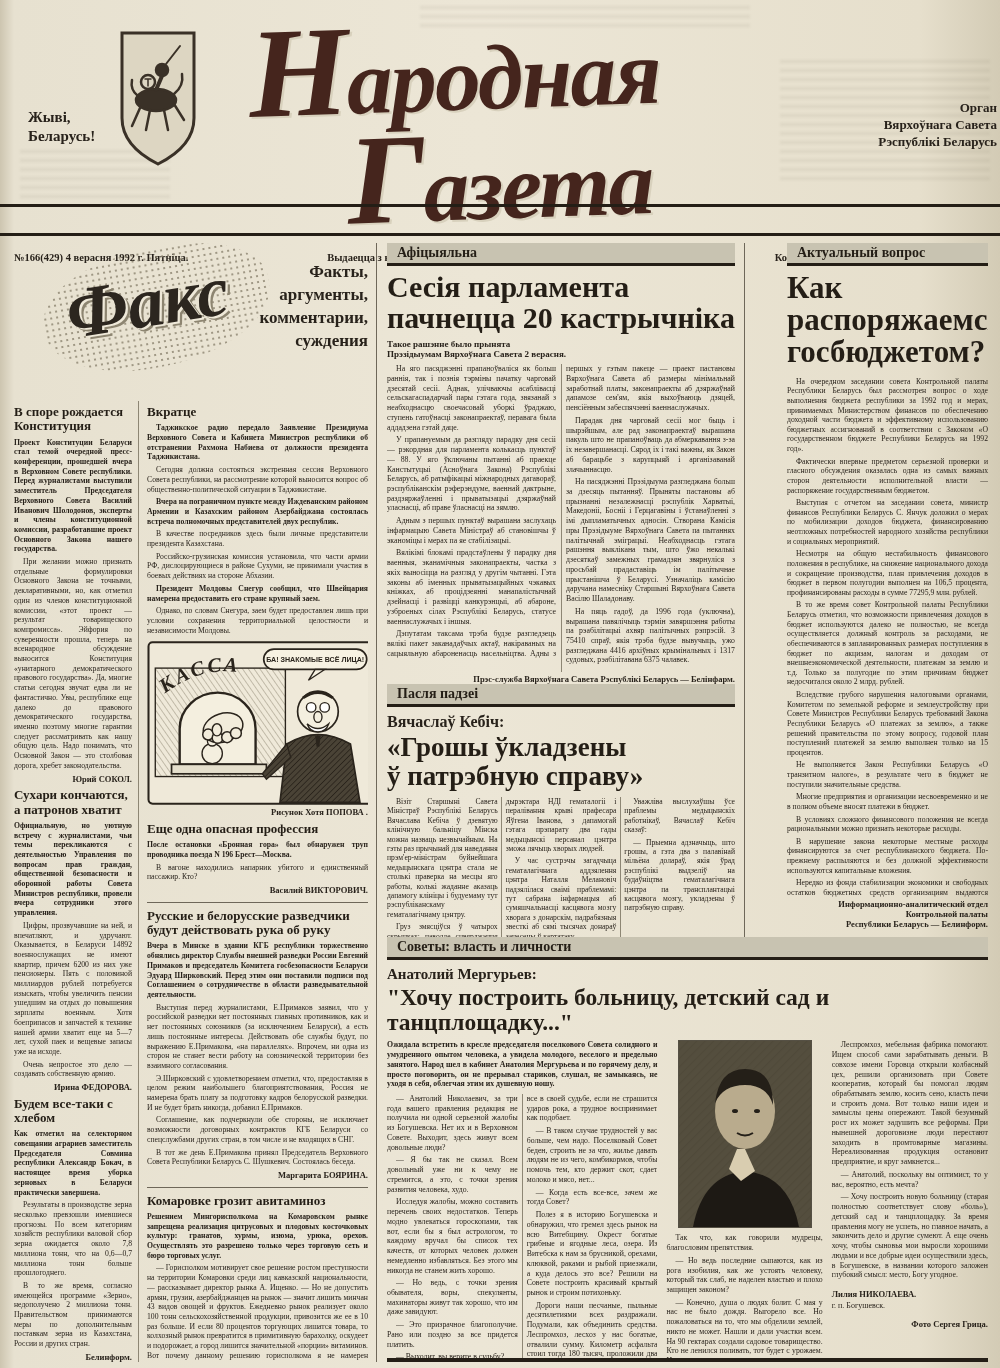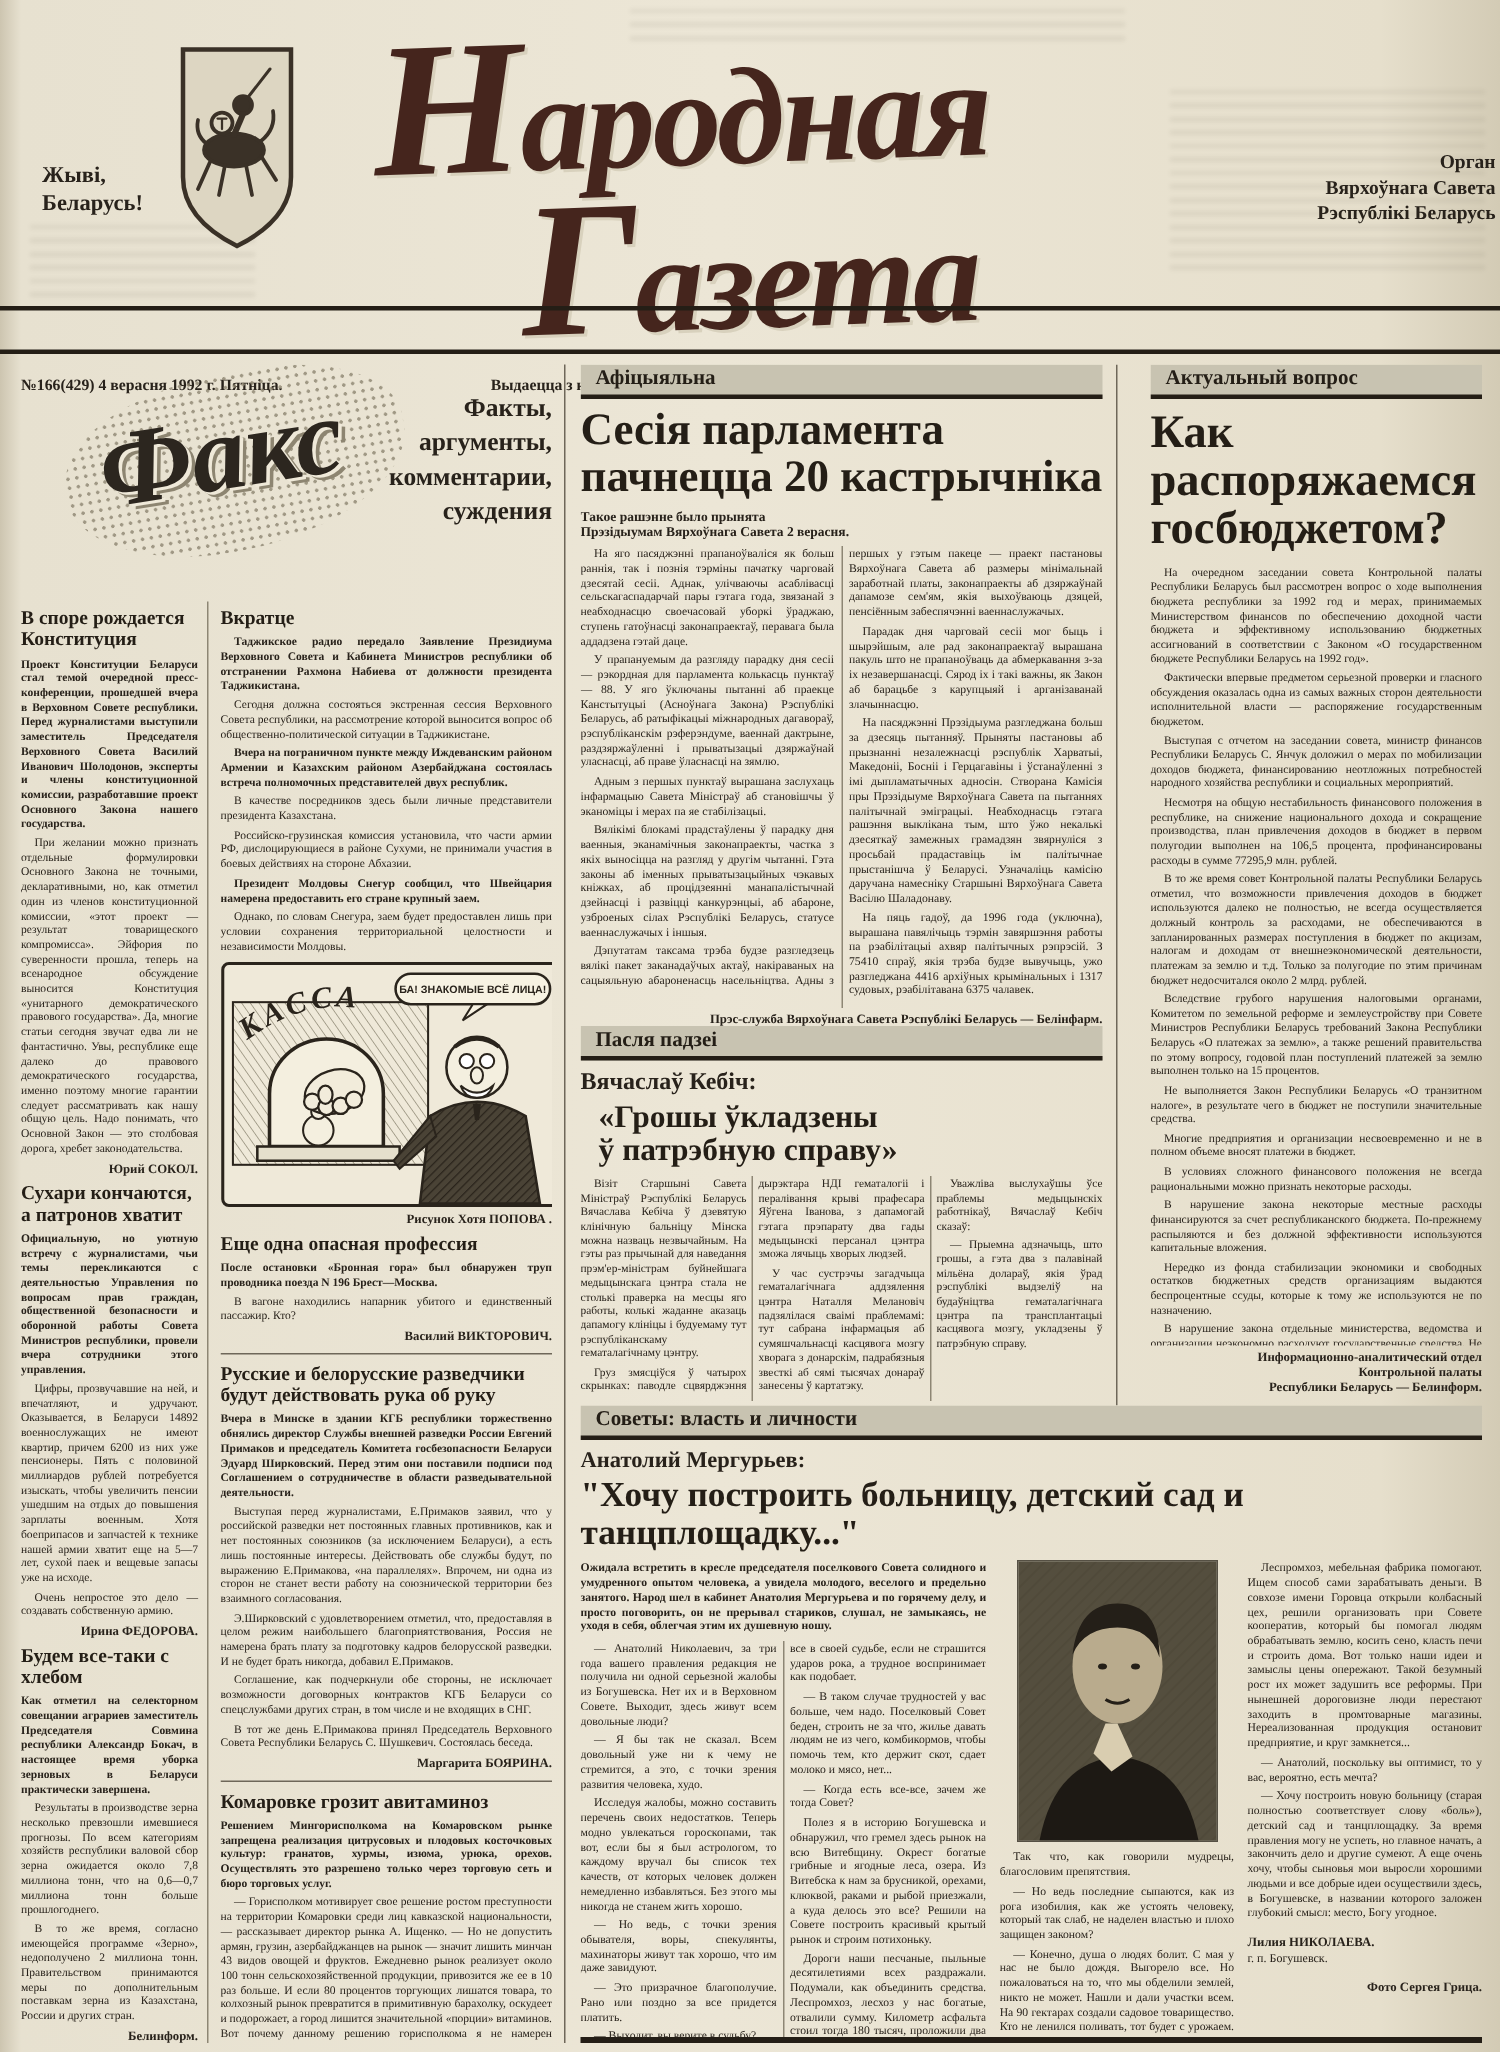--- a/index.html
+++ b/index.html
@@ -25,21 +25,21 @@
   .drule1{position:absolute;left:0;right:0;top:204px;height:3px;background:#241e16;}
   .drule2{position:absolute;left:0;right:0;top:233px;height:3px;background:#241e16;}
   .dateline{position:absolute;left:14px;right:14px;top:210px;display:flex;justify-content:space-between;
             font-weight:bold;font-size:10.5px;margin-top:42px;}
   
   .content{position:absolute;top:243px;left:14px;right:12px;bottom:6px;display:flex;gap:10px;}
   .fax{width:354px;border-right:1px solid #6e6759;padding-right:8px;overflow:hidden;}
   .mainblock{flex:1;display:flex;flex-direction:column;min-width:0;}
   .toprow{display:flex;gap:22px;height:694px;overflow:hidden;}
   .center-col{width:348px;border-right:1px solid #6e6759;padding-right:9px;overflow:hidden;}
-  .budget{flex:1;overflow:hidden;min-width:0;}
+  .budget{flex:1;overflow:hidden;min-width:0;margin-left:20px;}
   .bottomrow{flex:1;overflow:hidden;border-bottom:4px solid #241e16;padding-bottom:3px;}
   
   .bar{background:#c8c3b1;border-bottom:3px solid #241e16;font-weight:bold;font-size:14px;
        padding:2px 10px;margin-bottom:6px;color:#241e16;}
   h1,h2,h3{margin:0;color:#241e16;}
   p{margin:0 0 3px;text-align:justify;text-indent:9px;}
   .lead{font-weight:bold;text-indent:0;}
   .byline{font-weight:bold;text-align:right;margin-top:2px;font-size:8.5px;}
   .colrule{column-rule:1px solid #8d8674;}
   .hr{border:none;border-top:1px solid #6e6759;margin:6px 0;}
@@ -58,21 +58,21 @@
   .briefs p{font-weight:normal;}
   .briefs p:nth-child(1),.briefs p:nth-child(3),.briefs p:nth-child(6){font-weight:bold;}
   .cartoon{margin:6px 0 2px;}
   .cartoon svg{display:block;}
   .cart-credit{font-weight:bold;text-align:right;font-size:8.5px;margin:2px 0 4px;}
   
   .official h1{font-size:30px;line-height:1.02;margin:2px 0 6px;}
   .official .lead2{font-weight:bold;font-size:9px;text-indent:0;margin-bottom:5px;}
   .scols{column-count:2;column-gap:10px;height:308px;overflow:hidden;font-size:7.8px;line-height:1.25;}
   .kicker{font-size:16px;font-weight:bold;margin:3px 0 2px;}
-  .kebich h1{font-size:21px;line-height:1.05;margin:0 12px 7px;}
+  .kebich h1{font-size:27px;line-height:1.05;margin:0 0 7px;}
   .kcols{column-count:3;column-gap:8px;height:150px;overflow:hidden;font-size:7.6px;line-height:1.24;}
   
   .budget h1{font-size:31px;line-height:1.04;margin:2px 0 8px;}
   .budget .blist{font-size:7.7px;line-height:1.25;height:520px;overflow:hidden;}
   
   .soviet .kicker{font-size:15px;}
   .soviet h1{font-size:23.5px;line-height:1.05;margin:0 0 6px;}
   .sbody{display:flex;gap:9px;height:344px;overflow:hidden;font-size:7.8px;line-height:1.25;}
   .sg1{width:45%;display:flex;flex-direction:column;min-width:0;}
   .intro{font-weight:bold;text-indent:0;margin-bottom:5px;}

